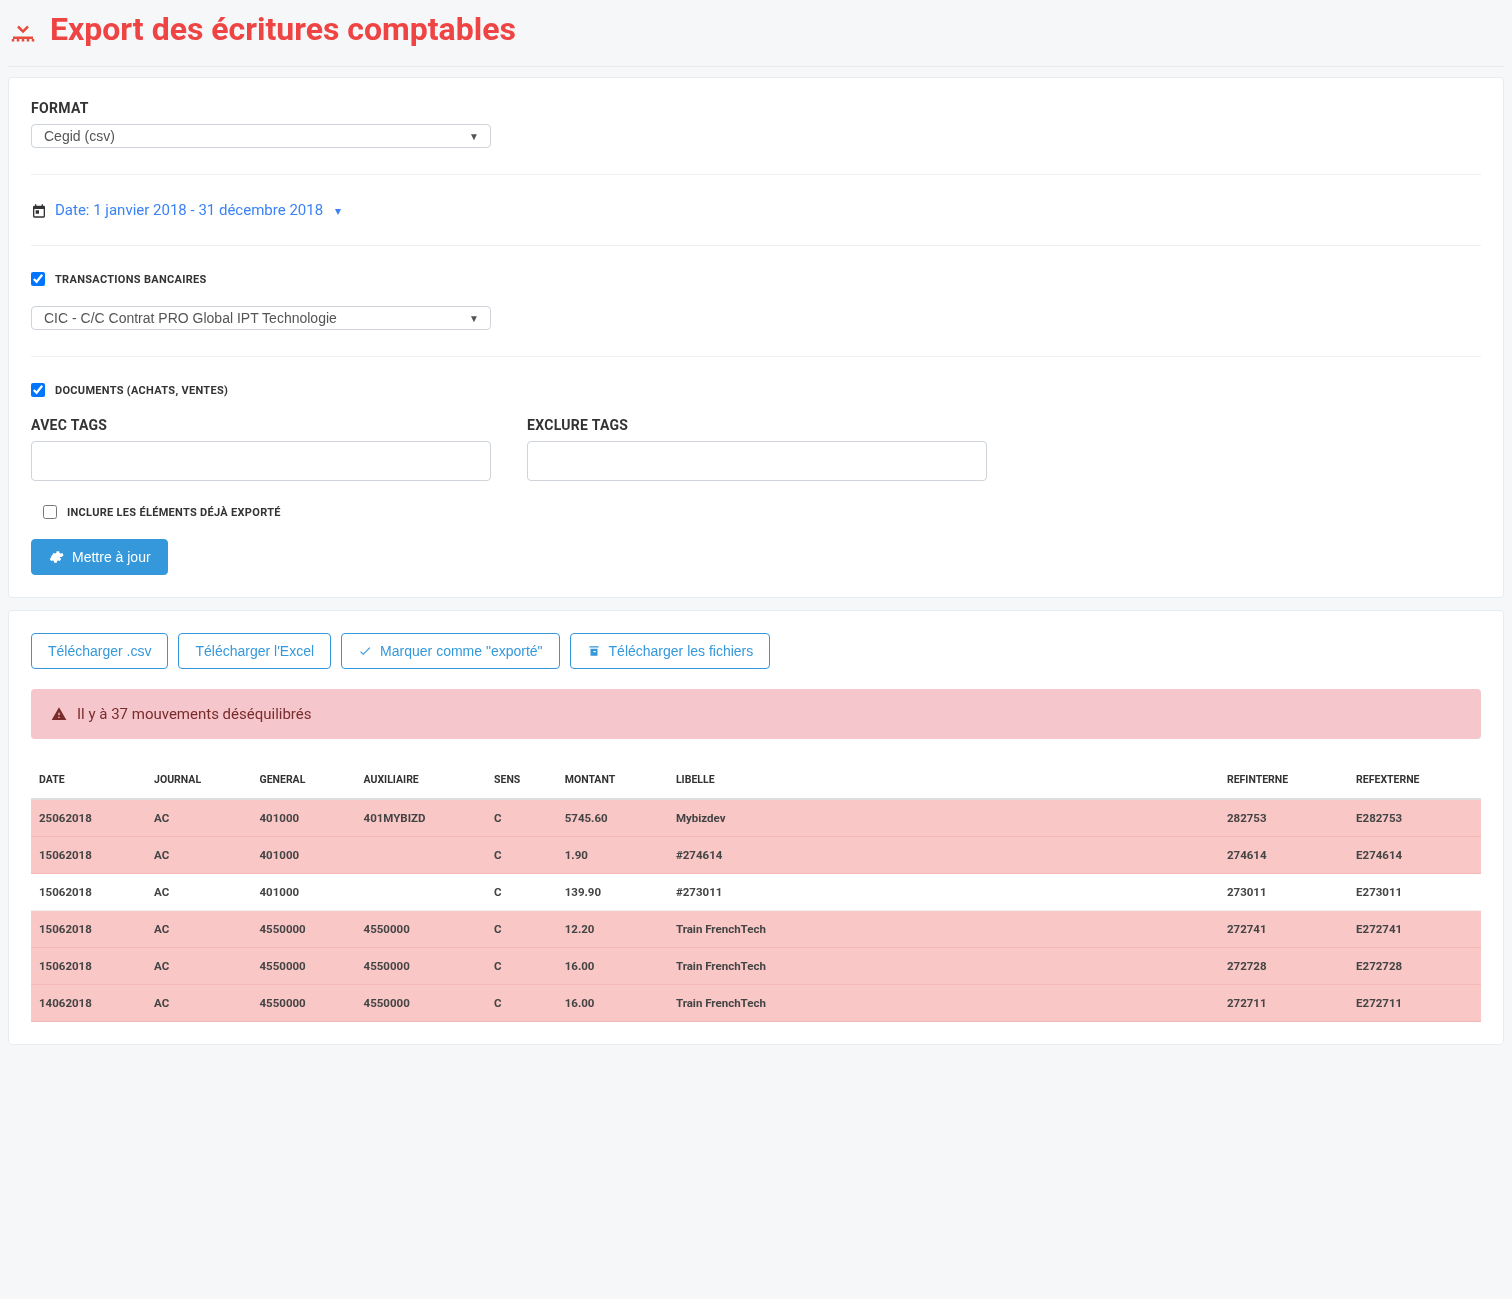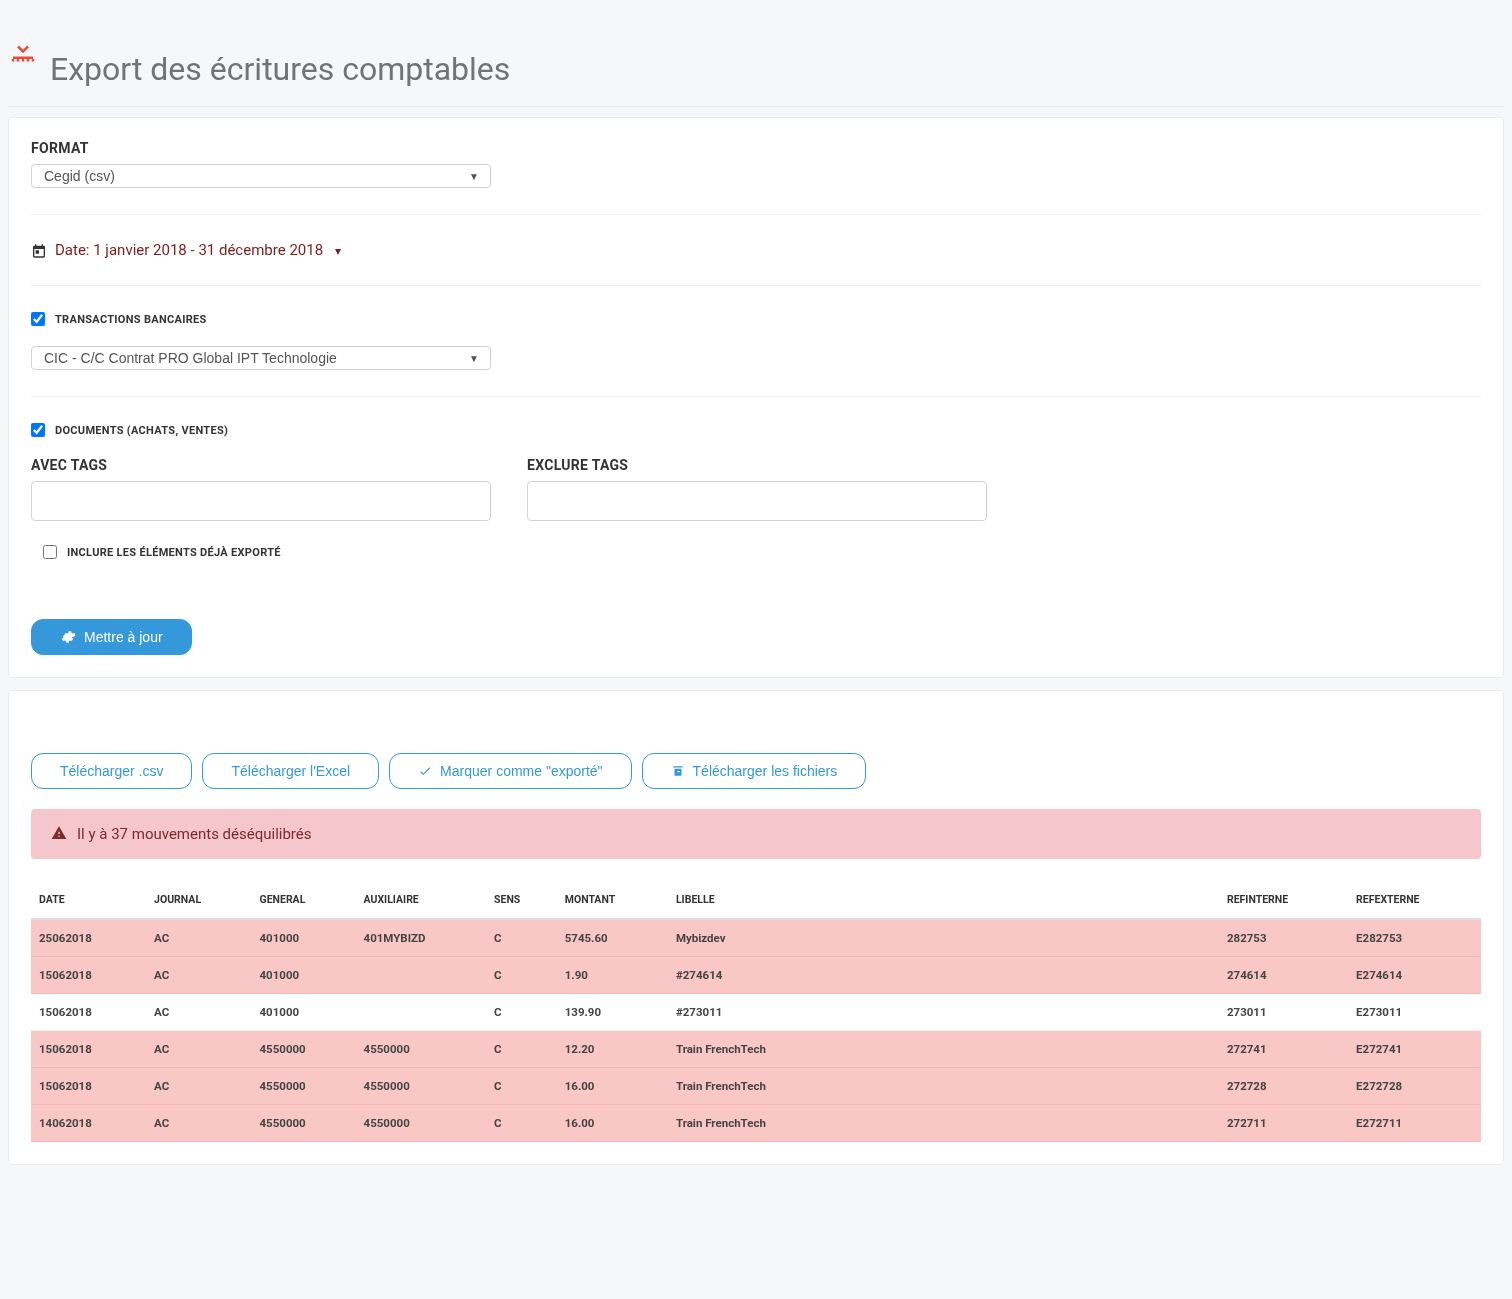--- a/index.html
+++ b/index.html
@@ -20,23 +20,22 @@
     .header-title {
       display: flex;
       align-items: center;
       gap: 12px;
       padding: 10px 0 18px 0;
       border-bottom: 1px solid #e9ecef;
       margin-bottom: 10px;
     }
     .header-title h1 {
       font-size: 32px;
-      font-weight: 400;
-      color: #737373;
-      margin-top: 40px;
+      font-weight: 700;
+      color: #ef4444;
     }
     .download-icon {
       color: #e74c3c;
       display: inline-flex;
     }
     .panel {
       background: #fff;
       border: 1px solid #e9ecef;
       border-radius: 4px;
       padding: 22px;
@@ -79,21 +78,21 @@
     hr.sep {
       border: none;
       border-top: 1px solid #eceff3;
       margin: 26px 0;
     }
     .date-line {
       display: flex;
       align-items: center;
       gap: 8px;
       font-size: 15px;
-      color: #7f1d1d;
+      color: #3b82f6;
       cursor: pointer;
     }
     .caret-down::after {
       content: "▾";
       margin-left: 4px;
       font-size: 12px;
     }
     .checkbox-row {
       display: flex;
       align-items: center;
@@ -125,27 +124,26 @@
       height: 40px;
       border: 1px solid #ced4da;
       border-radius: 4px;
       padding: 0 12px;
       font-size: 14px;
     }
     .btn {
       display: inline-flex;
       align-items: center;
       gap: 8px;
-      padding: 9px 28px;
-      border-radius: 12px;
+      padding: 9px 16px;
+      border-radius: 4px;
       font-size: 14px;
       cursor: pointer;
       border: 1px solid transparent;
       background: #fff;
-      margin-top: 40px;
     }
     .btn-primary {
       background: #3498db;
       color: #fff;
       border-color: #3498db;
     }
     .btn-outline {
       background: #fff;
       color: #3498db;
       border: 1px solid #3498db;
@@ -154,20 +152,21 @@
       display: flex;
       gap: 10px;
       margin-bottom: 20px;
     }
     .alert {
       background: #f5c6cb;
       color: #7a2b2b;
       padding: 16px 20px;
       border-radius: 4px;
       display: flex;
+      align-items: center;
       gap: 10px;
       font-size: 15px;
       margin-bottom: 22px;
     }
     .warning-triangle {
       display: inline-flex;
     }
     table.data-table {
       width: 100%;
       border-collapse: collapse;

